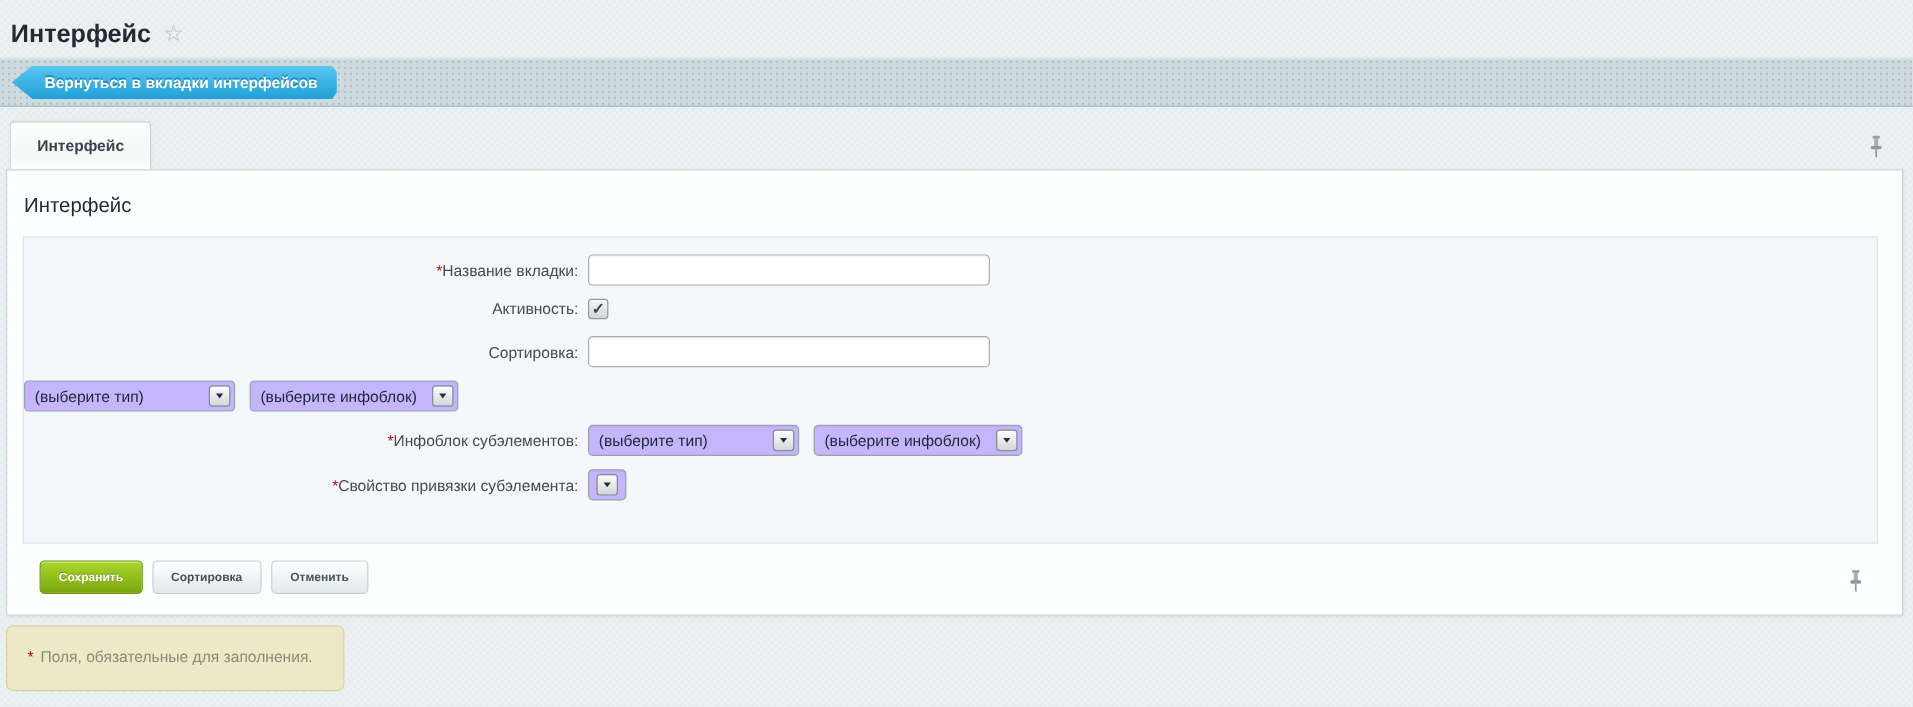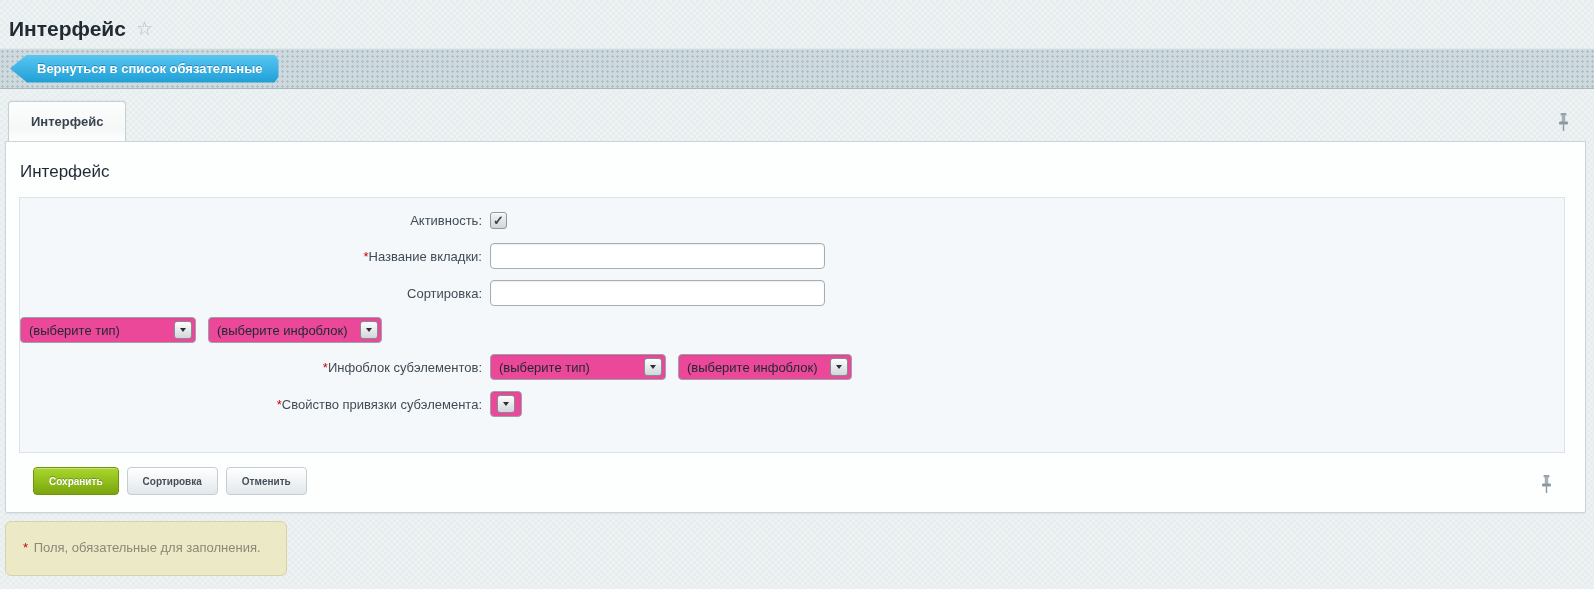--- a/index.html
+++ b/index.html
@@ -105,21 +105,21 @@
     width:335px; height:26px;
     border:1px solid #a5aeb5; border-radius:4px;
     background:#fff;
     box-shadow:inset 0 1px 2px rgba(0,0,0,.07);
     font-family:"Liberation Sans", sans-serif;
     font-size:13px; color:#222; padding:0 7px;
   }
 
   
   .select-box {
-    height:26px; background:#ec4899;
+    height:26px; background:#c4b5fd;
     border:1px solid #9aa3aa; border-radius:4px;
     display:inline-flex; align-items:center; justify-content:space-between;
     padding:0 3px 0 8px;
     font-size:13px; color:#1e2833;
     cursor:pointer;
     box-shadow:inset 0 1px 1px rgba(0,0,0,.05);
   }
   .select-type { width:176px; margin-right:12px; }
   .select-iblock { width:174px; }
   .select-small { width:32px; padding:0; justify-content:center; }
@@ -178,21 +178,21 @@
 
 
 
 <div class="page-header">
   <h1 class="page-title">Интерфейс</h1>
   <span class="fav-star">☆</span>
 </div>
 
 
 <div class="toolbar">
-  <button class="back-btn">Вернуться в список обязательные</button>
+  <button class="back-btn">Вернуться в вкладки интерфейсов</button>
 </div>
 
 
 <div class="tab-bar">
   <div class="tab">
     <span>Интерфейс</span>
   </div>
   <span class="pin pin-top">
     <svg width="13" height="19" viewBox="0 0 13 19">
       <rect x="3.5" y="0" width="6" height="2.6" rx="1" fill="#98a2aa"></rect>
@@ -202,28 +202,28 @@
     </svg>
   </span>
 </div>
 
 
 <div class="content">
   <h2 class="form-heading">Интерфейс</h2>
 
   <div class="panel">
 
+    <div class="form-row">
+      <span class="field-label"><span class="req-mark">*</span><span>Название вкладки:</span></span>
+      <input type="text" class="text-input" value="" style="">
+    </div>
+
     <div class="form-row" style="margin-bottom:14px;">
       <span class="field-label"><span class="req-mark"></span><span>Активность:</span></span>
       <span class="checkbox">✓</span>
-    </div>
-
-    <div class="form-row">
-      <span class="field-label"><span class="req-mark">*</span><span>Название вкладки:</span></span>
-      <input type="text" class="text-input" value="" style="">
     </div>
 
     <div class="form-row">
       <span class="field-label"><span class="req-mark"></span><span>Сортировка:</span></span>
       <input type="text" class="text-input" value="" style="">
     </div>
 
     <div class="form-row">
       <span class="select-box select-type">
         <span>(выберите тип)</span>

